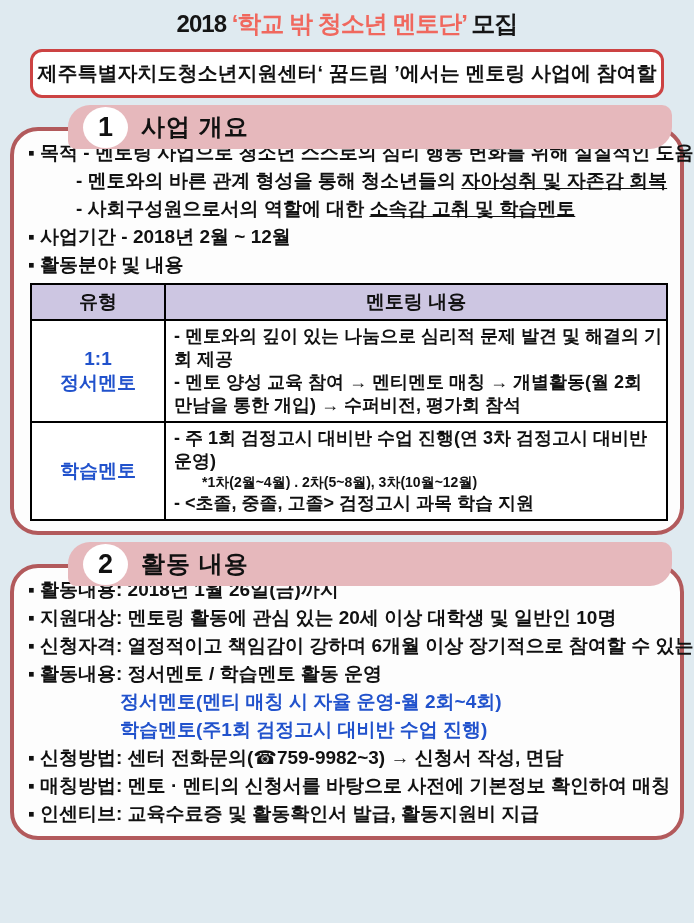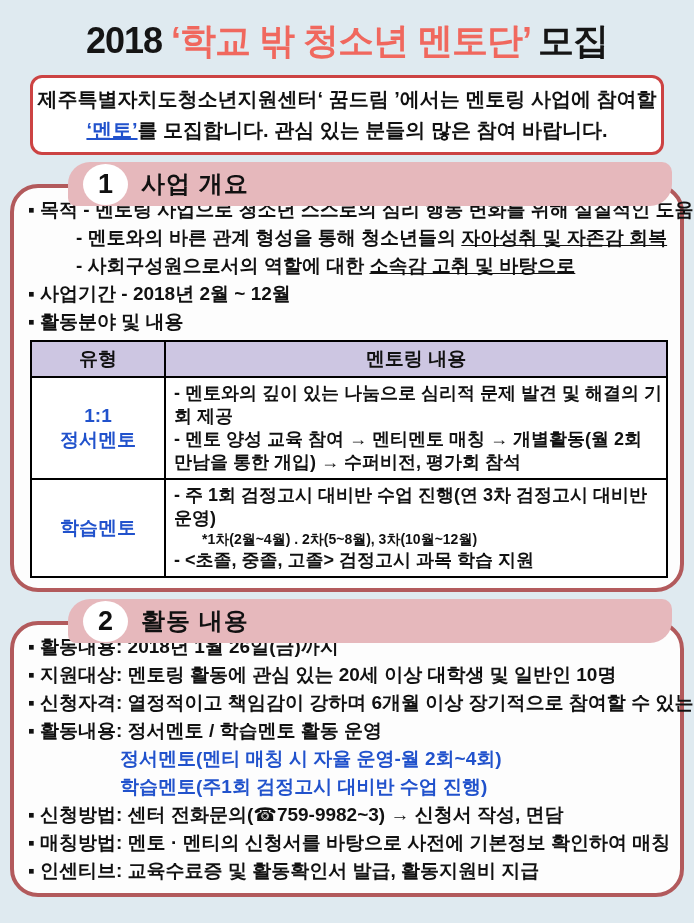--- a/index.html
+++ b/index.html
@@ -4,21 +4,21 @@
 <style>
   * { margin:0; padding:0; box-sizing:border-box; }
   html,body { background:#c9d6de; }
   .poster {
     width:694px; height:923px; margin:0 auto; position:relative; overflow:hidden;
     background:#dfeaf0; color:#111;
     font-family:"Liberation Sans","DejaVu Sans",sans-serif; font-weight:bold;
   }
   
   .title {
-    padding-top:17px; text-align:center; font-size:36px; letter-spacing:-1px;
+    padding-top:8px; text-align:center; font-size:24px; letter-spacing:-1px;
     white-space:nowrap; color:#151515;
   }
   .title .red { color:#f0685e; }
   
   .intro-box {
     width:634px; margin:9px auto 0; background:#ffffff;
     border:3px solid #cc4343; border-radius:12px;
     text-align:center; font-size:20px; line-height:31px; padding:6px 2px;
   }
   .blue { color:#2152cc; }
@@ -61,32 +61,31 @@
 </style>
 </head>
 <body>
 
 <div class="poster">
 
   <h1 class="title"><span>2018 </span><span class="red">‘학교 밖 청소년 멘토단’</span><span> 모집</span></h1>
 
   <div class="intro-box">
     <div class="intro-line">제주특별자치도청소년지원센터‘ 꿈드림 ’에서는 멘토링 사업에 참여할</div>
-    <div class="intro-line"><span class="blue u">‘멘토’</span><span>를 모집합니다. 관심 있는 분들의 많은 참여 바랍니다.</span></div>
   </div>
 
   <div class="sec">
     <div class="sec-header">
       <span class="num-circle">1</span>
       <span class="sec-title">사업 개요</span>
     </div>
     <div class="sec-box">
       <div class="line">▪ 목적 - 멘토링 사업으로 청소년 스스로의 심리 행동 변화를 위해 실질적인 도움을</div>
       <div class="line ind2"><span>- 멘토와의 바른 관계 형성을 통해 청소년들의 </span><span class="u">자아성취 및 자존감 회복</span></div>
-      <div class="line ind2"><span>- 사회구성원으로서의 역할에 대한 </span><span class="u">소속감 고취 및 바탕으로</span></div>
+      <div class="line ind2"><span>- 사회구성원으로서의 역할에 대한 </span><span class="u">소속감 고취 및 학습멘토</span></div>
       <div class="line">▪ 사업기간 - 2018년 2월 ~ 12월</div>
       <div class="line">▪ 활동분야 및 내용</div>
 
       <table class="mtable">
         <thead>
           <tr>
             <th>유형</th>
             <th>멘토링  내용</th>
           </tr>
         </thead>

